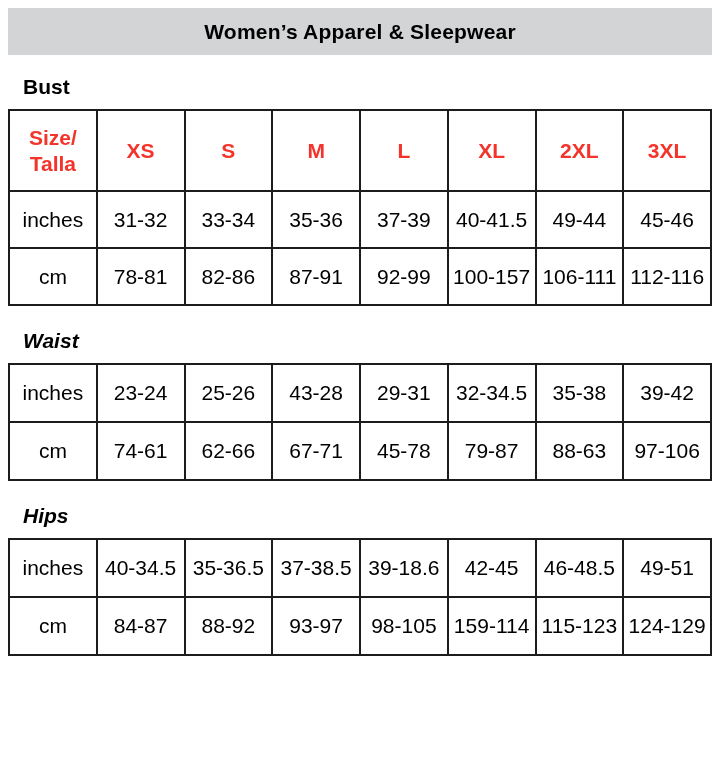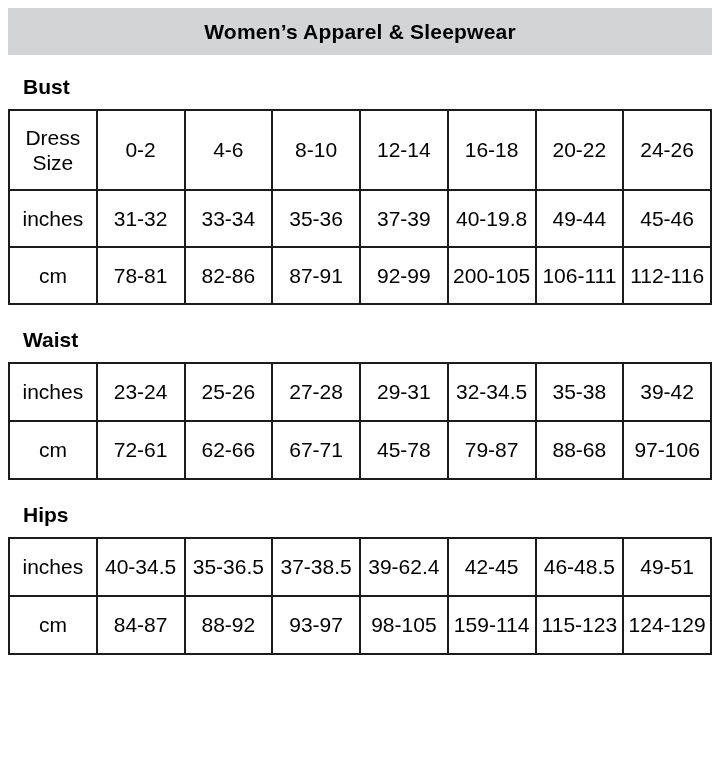--- a/index.html
+++ b/index.html
@@ -26,21 +26,21 @@
     font-size: 21px;
     font-weight: bold;
     letter-spacing: 0.2px;
   }
   .section-heading {
     margin: 20px 0 10px 23px;
     font-size: 21px;
     font-weight: bold;
     line-height: 24px;
   }
-  .section-heading.tight-top { margin-top: 23px; }
+  .section-heading.tight-top { margin-top: 23px; font-style: italic; }
   table.size-table {
     border-collapse: collapse;
     table-layout: fixed;
     width: 704px;
     margin-left: 8px;
     font-size: 21px;
   }
   table.size-table td {
     border: 2px solid #1c1c1c;
     text-align: center;
@@ -64,91 +64,91 @@
 <body>
 
 <div class="title-bar">
   <span class="title-text">Women’s Apparel &amp; Sleepwear</span>
 </div>
 
 <div class="section-heading">Bust</div>
 
 <table class="size-table">
   <tbody>
-    <tr class="row-lg">
-      <td class="pre">Dress
-Size</td>
-      <td class="shade">0-2</td>
-      <td>4-6</td>
-      <td class="shade">8-10</td>
-      <td>12-14</td>
-      <td class="shade">16-18</td>
-      <td>20-22</td>
-      <td class="shade">24-26</td>
+    <tr class="row-xl">
+      <td class="red-head pre">Size/
+Talla</td>
+      <td class="red-head">XS</td>
+      <td class="red-head">S</td>
+      <td class="red-head">M</td>
+      <td class="red-head">L</td>
+      <td class="red-head">XL</td>
+      <td class="red-head">2XL</td>
+      <td class="red-head">3XL</td>
     </tr>
     <tr class="row-sm">
       <td>inches</td>
       <td class="shade">31-32</td>
       <td>33-34</td>
       <td class="shade">35-36</td>
       <td>37-39</td>
-      <td class="shade">40-19.8</td>
+      <td class="shade">40-41.5</td>
       <td>49-44</td>
       <td class="shade">45-46</td>
     </tr>
     <tr class="row-sm">
       <td>cm</td>
       <td class="shade">78-81</td>
       <td>82-86</td>
       <td class="shade">87-91</td>
       <td>92-99</td>
-      <td class="shade">200-105</td>
+      <td class="shade">100-157</td>
       <td>106-111</td>
       <td class="shade">112-116</td>
     </tr>
   </tbody>
 </table>
 
 <div class="section-heading tight-top">Waist</div>
 
 <table class="size-table">
   <tbody>
     <tr class="row-md">
       <td>inches</td>
       <td class="shade">23-24</td>
       <td>25-26</td>
-      <td class="shade">27-28</td>
+      <td class="shade">43-28</td>
       <td>29-31</td>
       <td class="shade">32-34.5</td>
       <td>35-38</td>
       <td class="shade">39-42</td>
     </tr>
     <tr class="row-md">
       <td>cm</td>
-      <td class="shade">72-61</td>
+      <td class="shade">74-61</td>
       <td>62-66</td>
       <td class="shade">67-71</td>
       <td>45-78</td>
       <td class="shade">79-87</td>
-      <td>88-68</td>
+      <td>88-63</td>
       <td class="shade">97-106</td>
     </tr>
   </tbody>
 </table>
 
 <div class="section-heading tight-top">Hips</div>
 
 <table class="size-table">
   <tbody>
     <tr class="row-md">
       <td>inches</td>
       <td class="shade">40-34.5</td>
       <td>35-36.5</td>
       <td class="shade">37-38.5</td>
-      <td>39-62.4</td>
+      <td>39-18.6</td>
       <td class="shade">42-45</td>
       <td>46-48.5</td>
       <td class="shade">49-51</td>
     </tr>
     <tr class="row-md">
       <td>cm</td>
       <td class="shade">84-87</td>
       <td>88-92</td>
       <td class="shade">93-97</td>
       <td>98-105</td>

